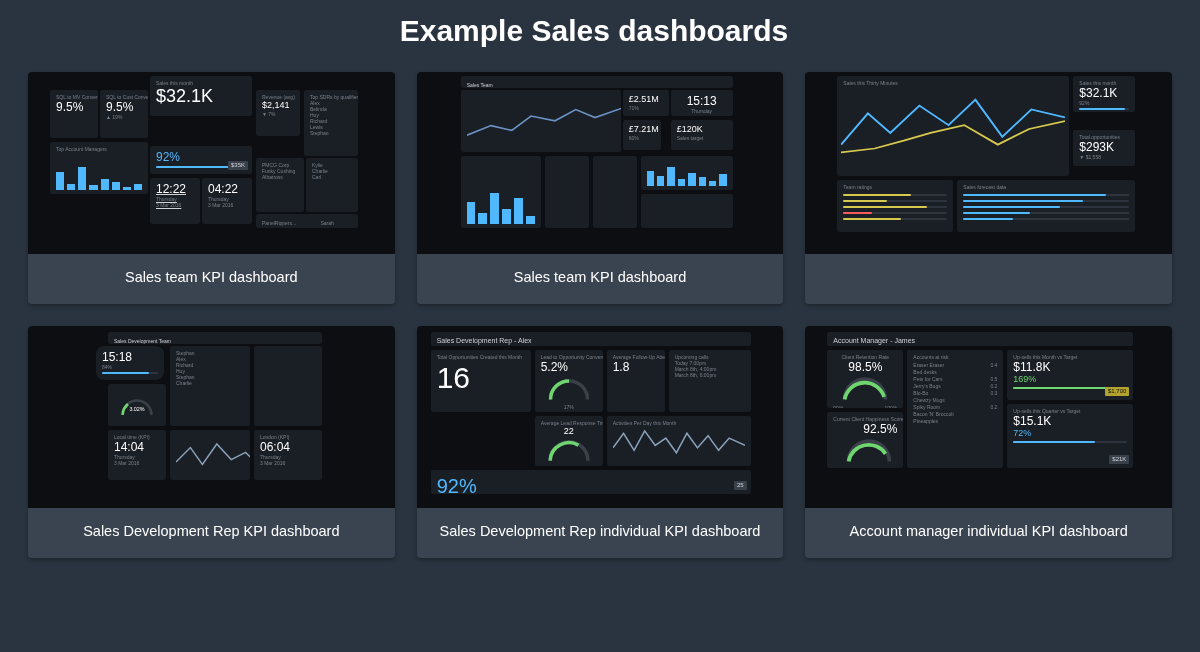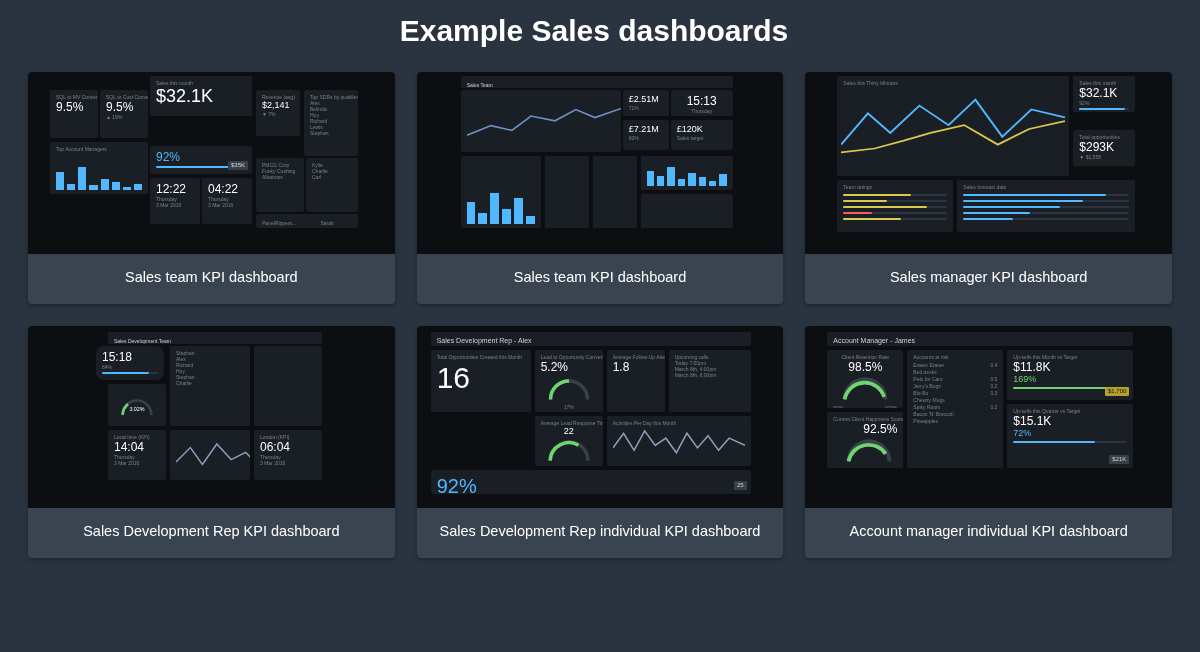--- a/index.html
+++ b/index.html
@@ -125,21 +125,21 @@
       </div>
 
       <div class="tile" style="left:122px; top:74px; width:102px; height:28px;">
         <div class="mid blue">92%</div>
         <div class="bar-track">
             <div class="bar-fill" style="width:92%"></div>
           </div>
         <div class="tag">$35K</div>
       </div>
 
-      <div class="tile" style="left:122px; top:106px; width:50px; height:46px;">
+      <div class="tile" style="left:122px; top:106px; width:50px; height:46px;text-decoration:underline;">
         <div class="mid">12:22</div>
         <div class="tiny">Thursday</div>
         <div class="tiny">3 Mar 2016</div>
       </div>
       <div class="tile" style="left:174px; top:106px; width:50px; height:46px;">
         <div class="mid">04:22</div>
         <div class="tiny">Thursday</div>
         <div class="tiny">3 Mar 2016</div>
       </div>
 
@@ -188,21 +188,21 @@
         </svg>
       </div>
       <div class="tile" style="left:206px; top:18px; width:46px; height:26px;">
         <div class="sm">£2.51M</div>
         <div class="tiny blue">71%</div>
       </div>
       <div class="tile" style="left:254px; top:18px; width:62px; height:26px; text-align:center;">
         <div class="mid">15:13</div>
         <div class="tiny">Thursday</div>
       </div>
-      <div class="tile" style="left:206px; top:48px; width:46px; height:30px;">
+      <div class="tile" style="left:206px; top:48px; width:38px; height:30px;">
         <div class="sm">£7.21M</div>
         <div class="tiny blue">60%</div>
       </div>
       <div class="tile" style="left:254px; top:48px; width:62px; height:30px;">
         <div class="sm">£120K</div>
         <div class="tiny">Sales target</div>
       </div>
 
       <div class="tile" style="left:44px; top:84px; width:80px; height:72px;">
         <div class="bars" style="height:54px;">
@@ -290,21 +290,20 @@
             </div>
           <div class="bar-track">
               <div class="bar-fill" style="width:40%"></div>
             </div>
           <div class="bar-track">
               <div class="bar-fill" style="width:30%"></div>
             </div>
         </div>
       </div>
     </div>
-    <div class="caption">Sales manager KPI dashboard</div>
   </div>
 
   <div class="card">
     <div class="preview">
       <div class="tile" style="left:80px; top:6px; width:214px; height:12px;">
         <span class="tiny" style="color:#d0d2d6">Sales Development Team</span>
       </div>
       <div class="tile" style="left:68px; top:20px; width:68px; height:34px;border-radius:8px;">
         <div class="mid">15:18</div>
         <div class="tiny blue">84%</div>

